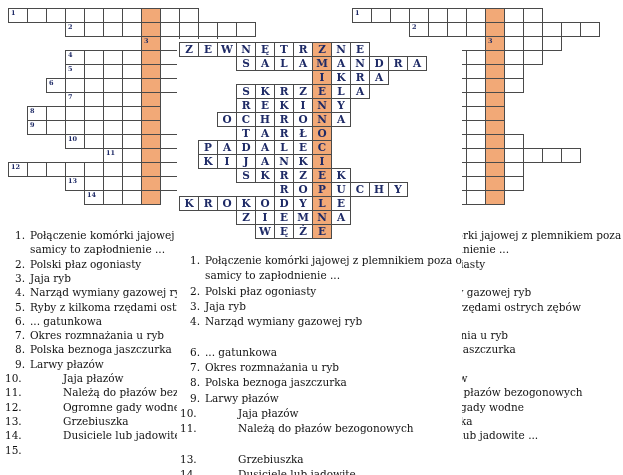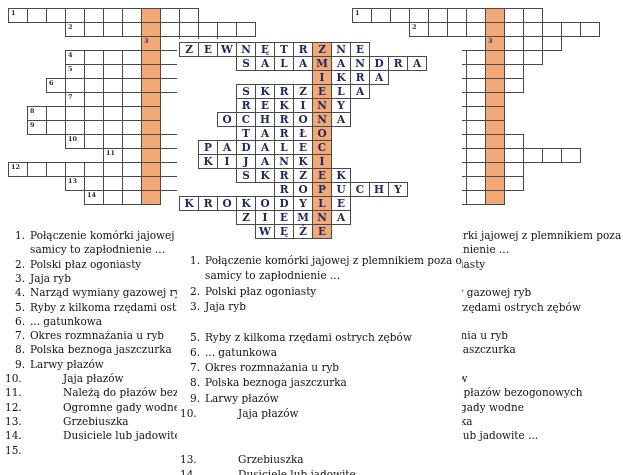--- a/index.html
+++ b/index.html
@@ -415,22 +415,23 @@
       <div class="cell hl letter" style="left: 135px; top: 171px; background: rgb(242, 169, 119); color: rgb(30, 42, 102);">N</div>
       <div class="cell letter" style="left: 154px; top: 171px; color: rgb(30, 42, 102);">A</div>
       <div class="cell letter" style="left: 78px; top: 185px; color: rgb(30, 42, 102);">W</div>
       <div class="cell letter" style="left: 97px; top: 185px; color: rgb(30, 42, 102);">Ę</div>
       <div class="cell letter" style="left: 116px; top: 185px; color: rgb(30, 42, 102);">Ż</div>
       <div class="cell hl letter" style="left: 135px; top: 185px; background: rgb(242, 169, 119); color: rgb(30, 42, 102);">E</div>
       <div class="clueline" style="left: 3px; top: 215px;"><span class="cluenum">1.</span><span class="cluetext">Połączenie komórki jajowej z plemnikiem poza organizmem</span></div>
       <div class="clueline" style="left: 3px; top: 230.3px;"><span class="cluetext cont">samicy to zapłodnienie ...</span></div>
       <div class="clueline" style="left: 3px; top: 245.6px;"><span class="cluenum">2.</span><span class="cluetext">Polski płaz ogoniasty</span></div>
       <div class="clueline" style="left: 3px; top: 260.9px;"><span class="cluenum">3.</span><span class="cluetext">Jaja ryb</span></div>
-      <div class="clueline" style="left: 3px; top: 291.5px;"><span class="cluenum">5.</span><span class="cluetext">Ryby z kilkoma rzędami ostrych zębów</span></div>
+      <div class="clueline" style="left: 3px; top: 276.2px;"><span class="cluenum">4.</span><span class="cluetext">Narząd wymiany gazowej ryb</span></div>
       <div class="clueline" style="left: 3px; top: 306.8px;"><span class="cluenum">6.</span><span class="cluetext">... gatunkowa</span></div>
       <div class="clueline" style="left: 3px; top: 322.1px;"><span class="cluenum">7.</span><span class="cluetext">Okres rozmnażania u ryb</span></div>
       <div class="clueline" style="left: 3px; top: 337.4px;"><span class="cluenum">8.</span><span class="cluetext">Polska beznoga jaszczurka</span></div>
       <div class="clueline" style="left: 3px; top: 352.7px;"><span class="cluenum">9.</span><span class="cluetext">Larwy płazów</span></div>
       <div class="clueline" style="left: 3px; top: 368px;"><span class="cluenum w2">10.</span><span class="cluetext">Jaja płazów</span></div>
+      <div class="clueline" style="left: 3px; top: 383.3px;"><span class="cluenum w2">11.</span><span class="cluetext">Należą do płazów bezogonowych</span></div>
       <div class="clueline" style="left: 3px; top: 413.9px;"><span class="cluenum w2">13.</span><span class="cluetext">Grzebiuszka</span></div>
       <div class="clueline" style="left: 3px; top: 429.2px;"><span class="cluenum w2">14.</span><span class="cluetext">Dusiciele lub jadowite ...</span></div>
     </div>
 </div>
 
 </body></html>

